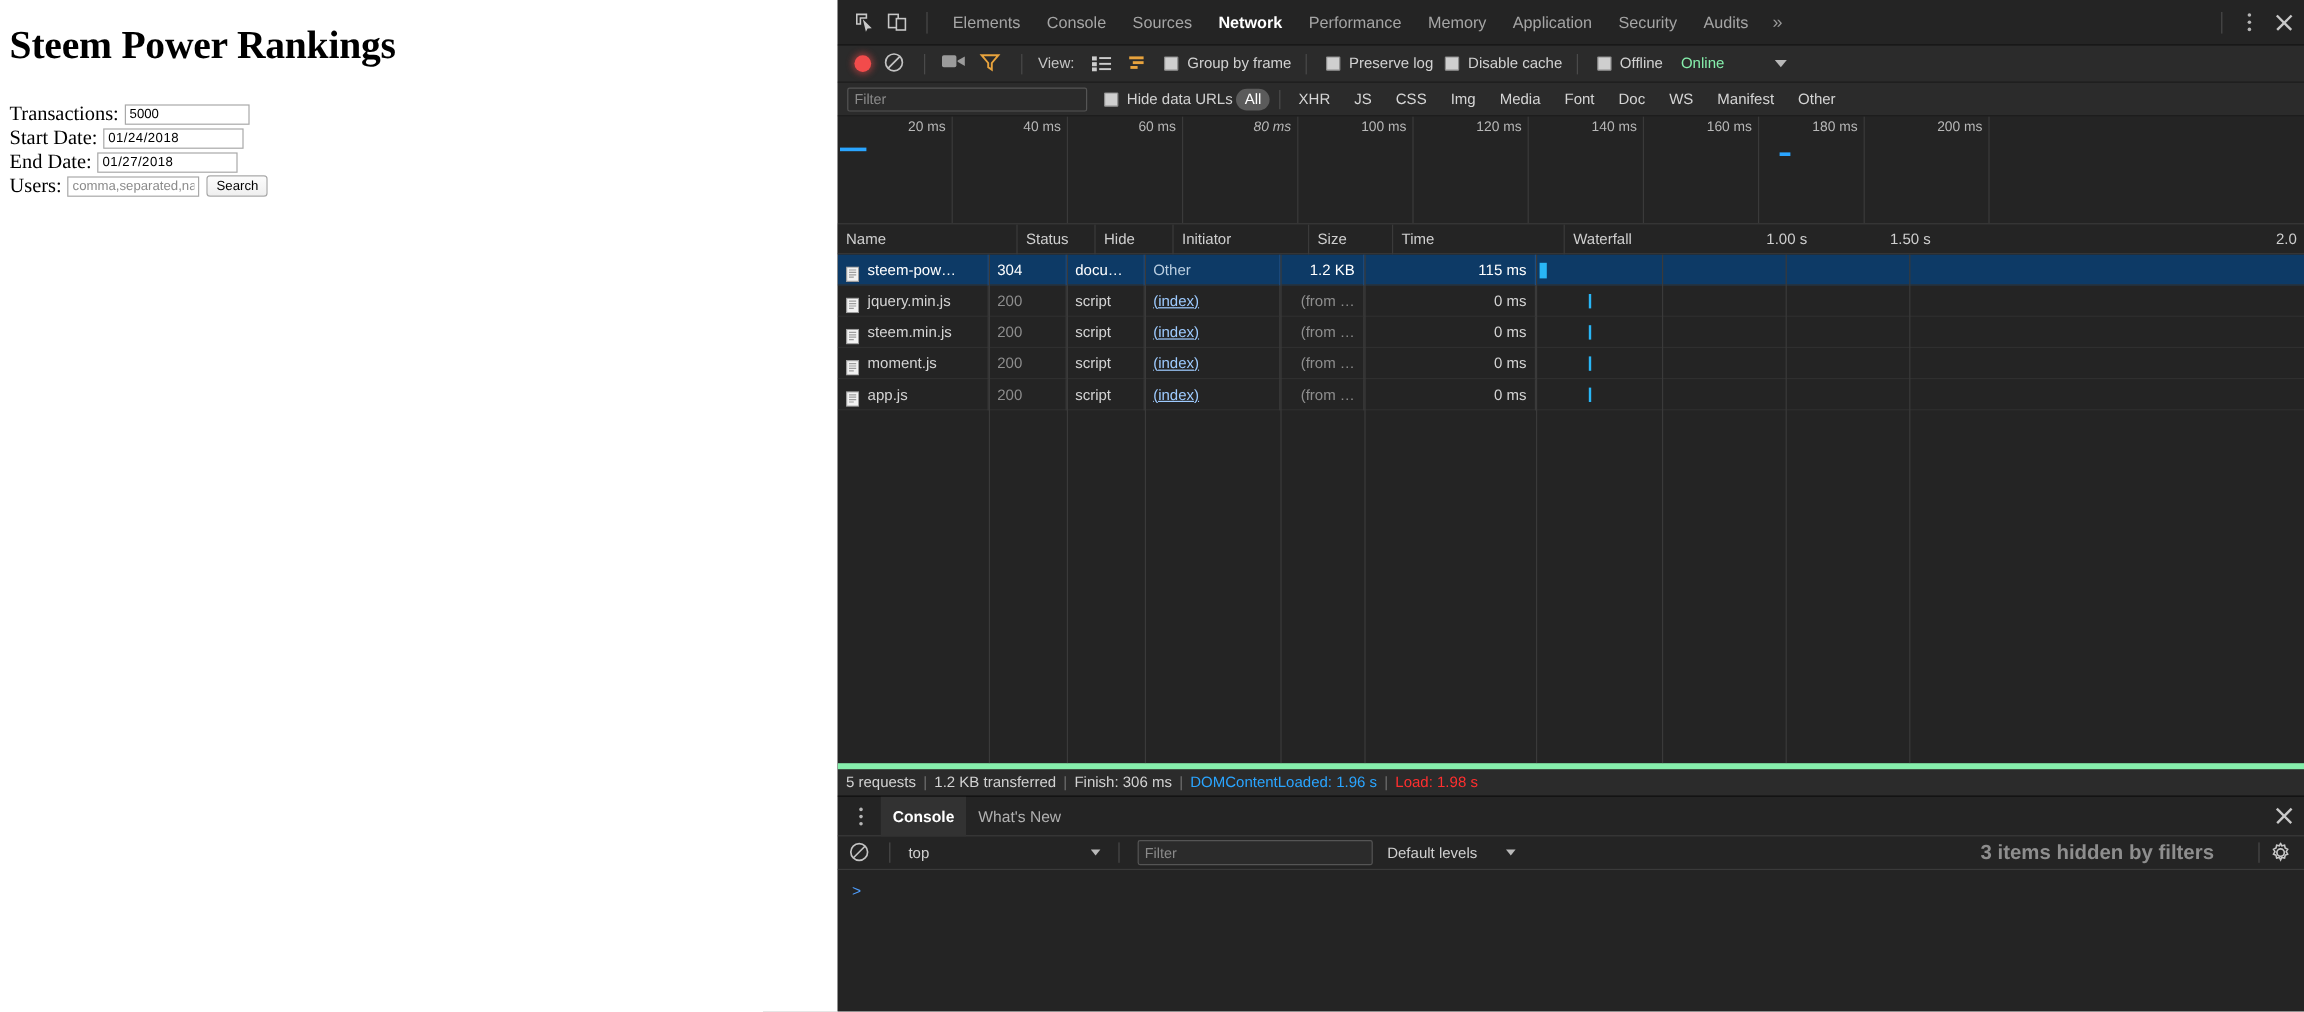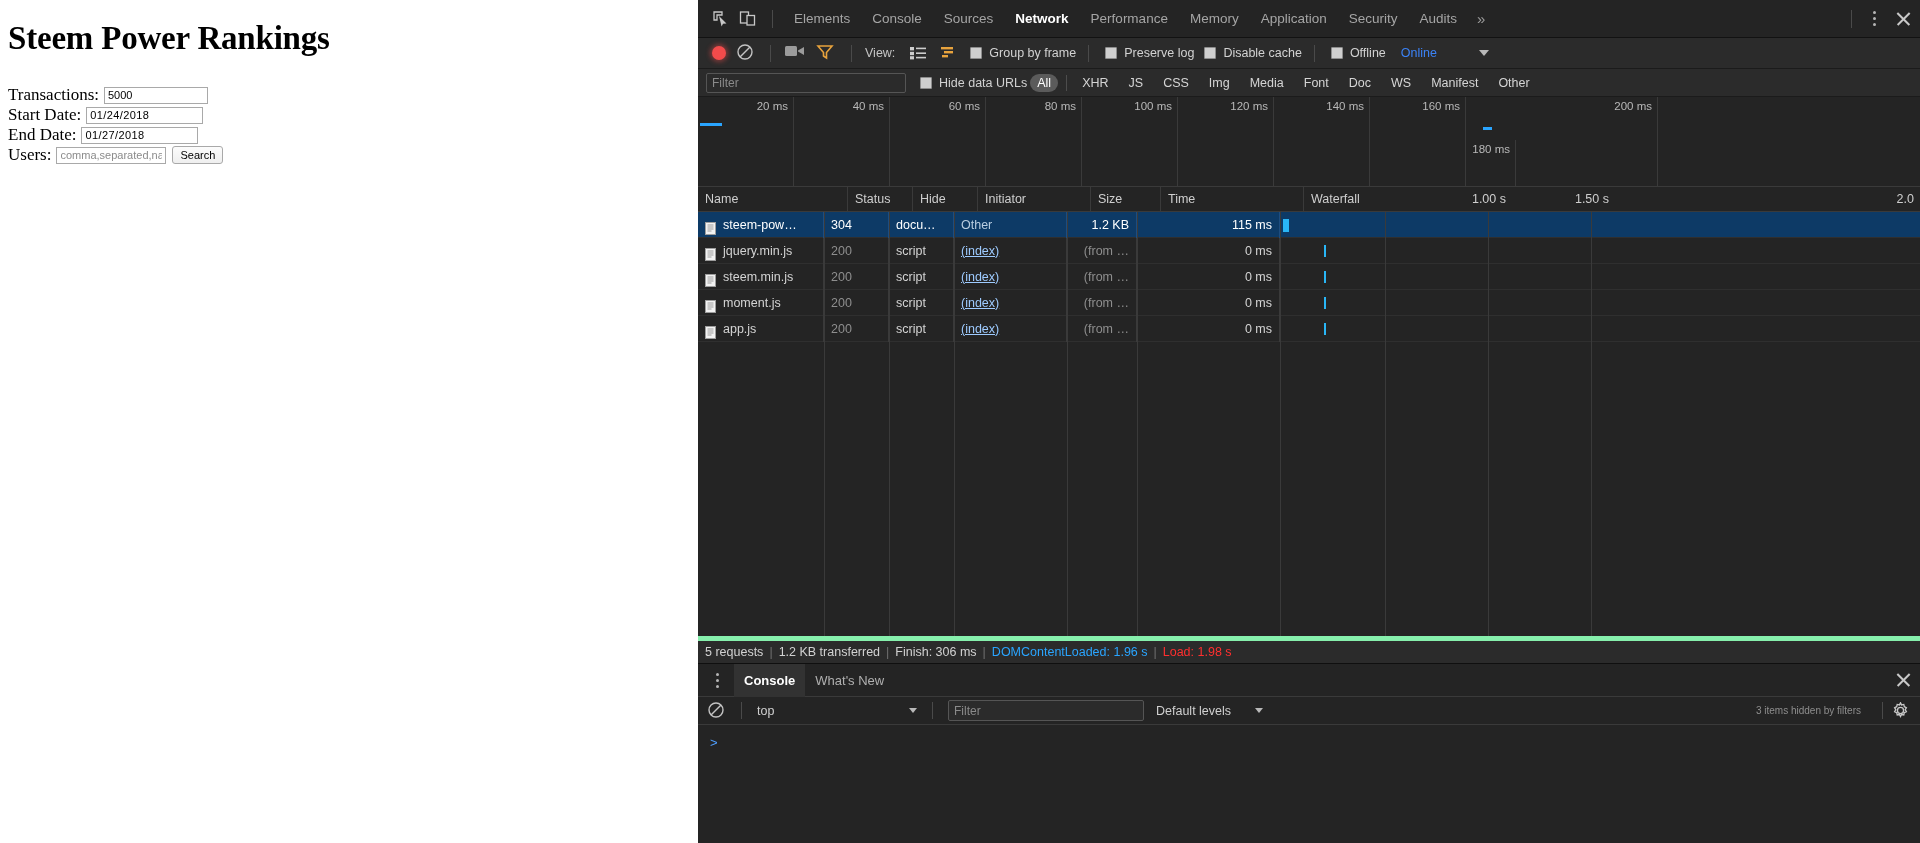--- a/index.html
+++ b/index.html
@@ -146,21 +146,21 @@
   .cam-icon { width: 24px; height: 20px; margin: 0 4px; cursor: default; }
   .funnel-icon { width: 22px; height: 20px; margin: 0 4px; cursor: default; }
   .view-label { color: #c5c5c5; font-size: 12.5px; margin: 0 8px 0 4px; }
   .viewbtn { width: 24px; height: 20px; margin: 0 3px; cursor: default; display:flex; align-items:center; justify-content:center;}
   .chk-wrap { display: flex; align-items: center; margin: 0 3px 0 7px; cursor: default; }
   .chkbox {
     width: 12px; height: 12px; background: #cfcfcf;
     border: 1px solid #8d8d8d; border-radius: 1px; margin-right: 7px;
   }
   .chk-label { color: #d2d2d2; font-size: 12.5px; }
-  .online-label { color: #3b82f6; font-size: 12.5px; margin-left: 12px; }
+  .online-label { color: #86efac; font-size: 12.5px; margin-left: 12px; }
   .caret-down {
     width: 0; height: 0;
     border-left: 5px solid transparent; border-right: 5px solid transparent;
     border-top: 6px solid #b9b9b9; margin-left: 42px; cursor: default;
   }
 
   
   .filter-bar {
     height: 28px;
     background: #2b2b2b;
@@ -310,21 +310,21 @@
     width: 196px; height: 21px;
     background: #2b2b2b; border: 1px solid #555; border-radius: 2px;
     color: #d0d0d0; font-size: 12px; padding: 0 5px; outline: none;
     margin-left: 6px;
   }
   .console-filter::placeholder { color: #8a8a8a; }
   .levels {
     display: flex; align-items: center; gap: 24px;
     color: #d0d0d0; font-size: 12.5px; margin-left: 12px; cursor: default;
   }
-  .hidden-msg { color: #8e8e8e; font-size: 10px; margin-right: 12px; }
+  .hidden-msg { color: #8e8e8e; font-size: 17px; margin-right: 28px; font-weight: bold; }
   .gear-icon { width: 18px; height: 18px; margin-right: 10px; cursor: default; }
   .console-body { flex: 1 1 auto; position: relative; }
   .prompt-arrow {
     position: absolute; left: 12px; top: 10px;
     color: #4f9fff; font-size: 13px;
   }
 </style>
 </head>
 <body>
 
@@ -481,36 +481,36 @@
     <div class="overview">
       <div class="ov-tick" style="left:0; width:96px;">
           <span>20 ms</span>
         </div>
       <div class="ov-tick" style="left:96px; width:96px;">
           <span>40 ms</span>
         </div>
       <div class="ov-tick" style="left:192px; width:96px;">
           <span>60 ms</span>
         </div>
-      <div class="ov-tick" style="left:288px; width:96px;">
+      <div class="ov-tick" style="left:288px; width:96px;font-style:italic;">
           <span>80 ms</span>
         </div>
       <div class="ov-tick" style="left:384px; width:96px;">
           <span>100 ms</span>
         </div>
       <div class="ov-tick" style="left:480px; width:96px;">
           <span>120 ms</span>
         </div>
       <div class="ov-tick" style="left:576px; width:96px;">
           <span>140 ms</span>
         </div>
       <div class="ov-tick" style="left:672px; width:96px;">
           <span>160 ms</span>
         </div>
-      <div class="ov-tick" style="left:722px; width:96px;margin-top:43px;">
+      <div class="ov-tick" style="left:760px; width:96px;">
           <span>180 ms</span>
         </div>
       <div class="ov-tick" style="left:864px; width:96px;">
           <span>200 ms</span>
         </div>
       <div class="ov-bar-blue"></div>
       <div class="ov-bar-small" style="left:785px; top:30px;"></div>
     </div>
 
     <div class="table-wrap">

